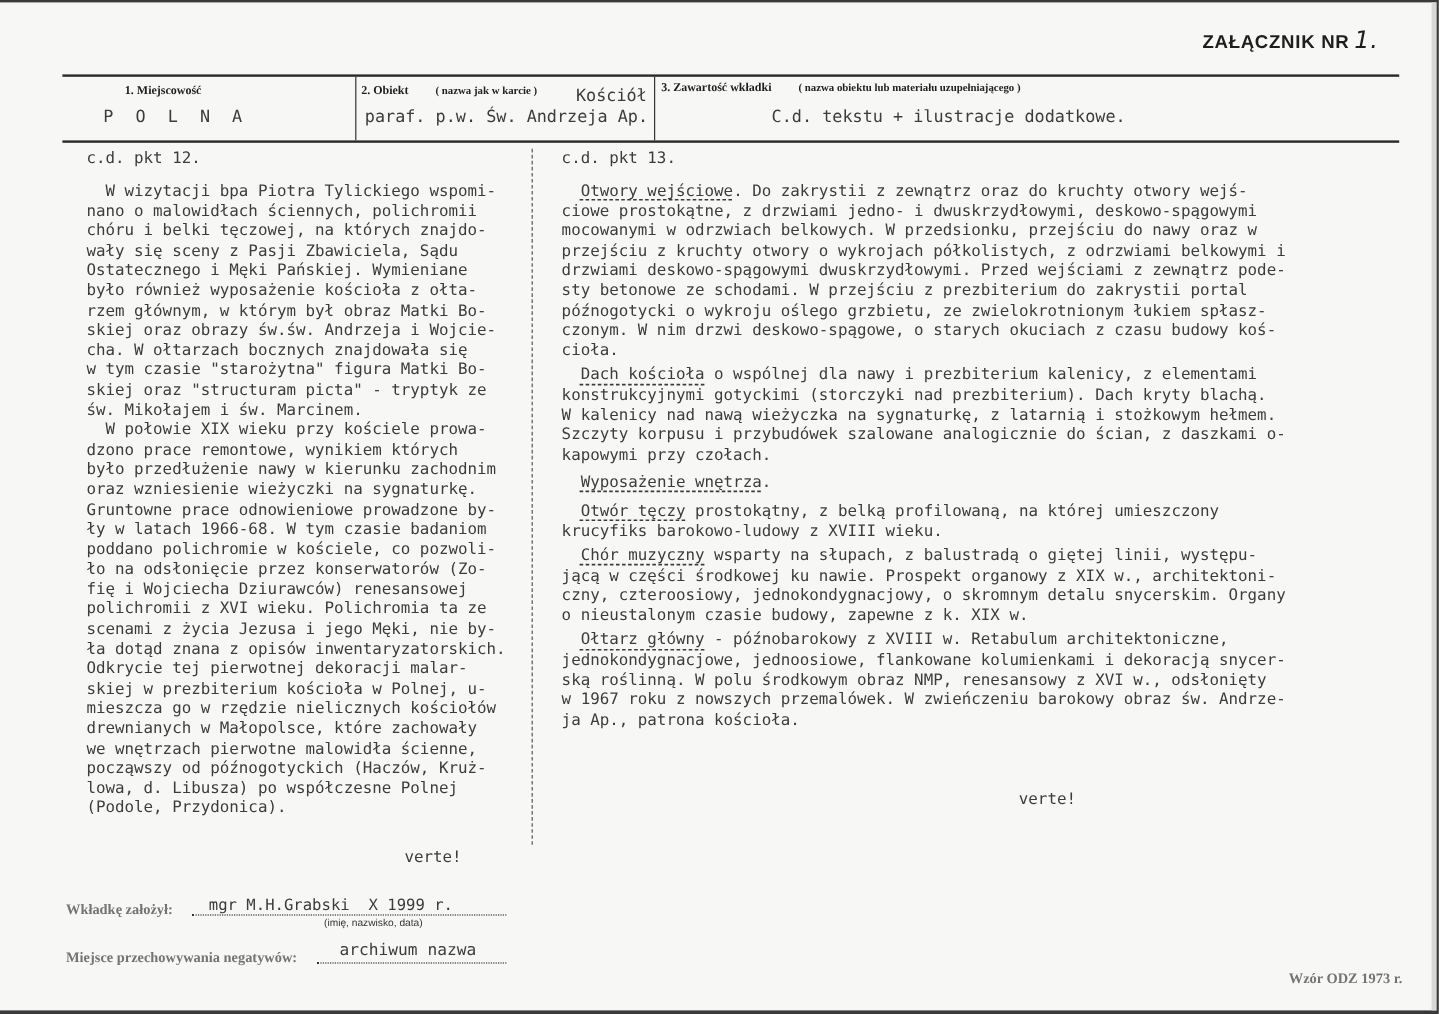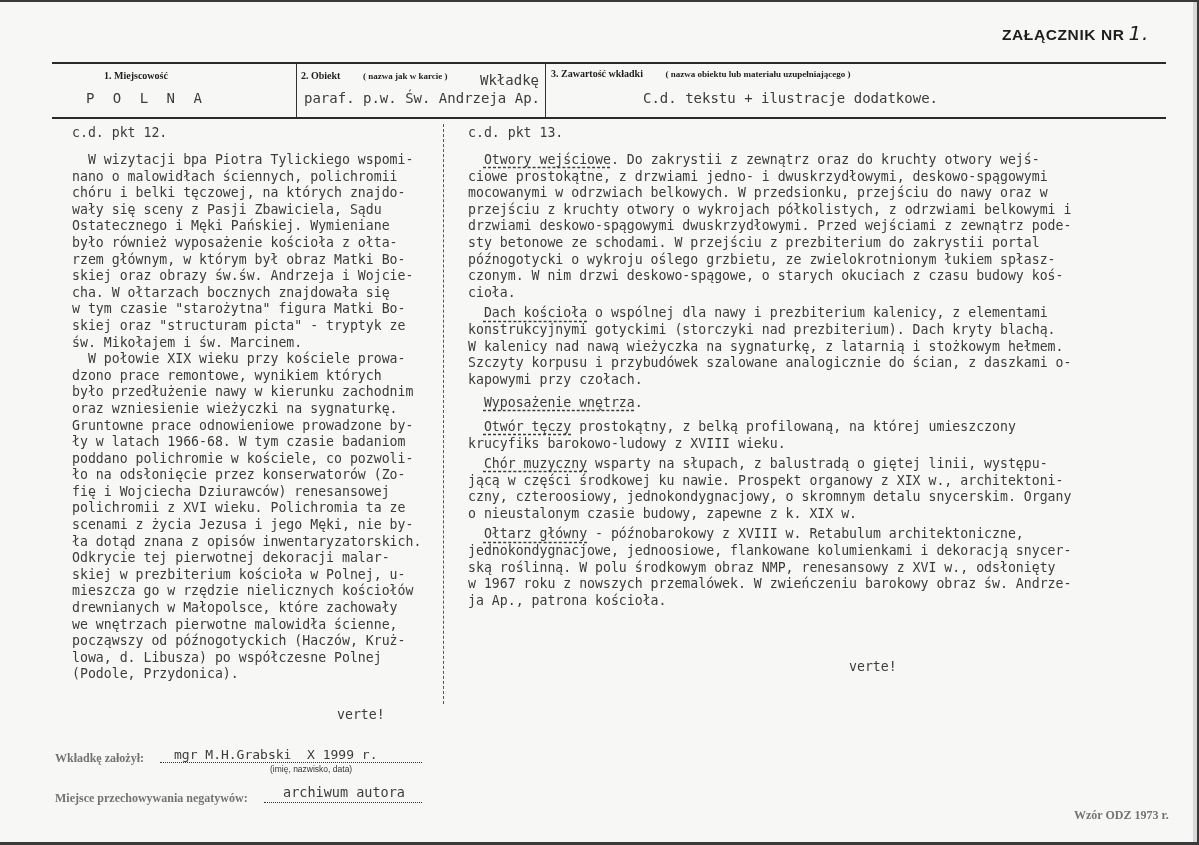--- a/index.html
+++ b/index.html
@@ -37,21 +37,21 @@
   <div class="vrule" style="left:296px; top:62px; height:53px;"></div>
   <div class="vrule" style="left:545px; top:62px; height:53px;"></div>
 
   <div class="hdrlabel serif" style="left:57px; top:68px;margin-left:47px;">1. Miejscowość</div>
   <div class="fieldval mono" style="left:86px; top:88px; letter-spacing:5px;">P O L N A</div>
 
   <div class="hdrlabel serif" style="left:301px; top:68px;">
     <span>2. Obiekt</span>
     <span class="small">( nazwa jak w karcie )</span>
   </div>
-  <div class="fieldval mono" style="left:480px; top:70px;">Wkładkę</div>
+  <div class="fieldval mono" style="left:480px; top:70px;">Kościół</div>
   <div class="fieldval mono" style="left:304px; top:88px;">paraf. p.w. Św. Andrzeja Ap.</div>
 
   <div class="hdrlabel serif" style="left:551px; top:66px;">
     <span>3. Zawartość wkładki</span>
     <span class="small">( nazwa obiektu lub materiału uzupełniającego )</span>
   </div>
   <div class="fieldval mono" style="left:643px; top:88px;">C.d. tekstu + ilustracje dodatkowe.</div>
 
   <div class="dash"></div>
 
@@ -63,16 +63,16 @@
   <div class="col mono" id="rightBody" style="left:468px; top:150px;"><div><div>  <span class="ul">Otwory wejściowe</span>. Do zakrystii z zewnątrz oraz do kruchty otwory wejś-</div><div>ciowe prostokątne, z drzwiami jedno- i dwuskrzydłowymi, deskowo-spągowymi</div><div>mocowanymi w odrzwiach belkowych. W przedsionku, przejściu do nawy oraz w</div><div>przejściu z kruchty otwory o wykrojach półkolistych, z odrzwiami belkowymi i</div><div>drzwiami deskowo-spągowymi dwuskrzydłowymi. Przed wejściami z zewnątrz pode-</div><div>sty betonowe ze schodami. W przejściu z prezbiterium do zakrystii portal</div><div>późnogotycki o wykroju oślego grzbietu, ze zwielokrotnionym łukiem spłasz-</div><div>czonym. W nim drzwi deskowo-spągowe, o starych okuciach z czasu budowy koś-</div><div>cioła.</div></div><div style="margin-top: 4px;"><div>  <span class="ul">Dach kościoła</span> o wspólnej dla nawy i prezbiterium kalenicy, z elementami</div><div>konstrukcyjnymi gotyckimi (storczyki nad prezbiterium). Dach kryty blachą.</div><div>W kalenicy nad nawą wieżyczka na sygnaturkę, z latarnią i stożkowym hełmem.</div><div>Szczyty korpusu i przybudówek szalowane analogicznie do ścian, z daszkami o-</div><div>kapowymi przy czołach.</div></div><div style="margin-top: 7px;"><div>  <span class="ul">Wyposażenie wnętrza</span>.</div></div><div style="margin-top: 7px;"><div>  <span class="ul">Otwór tęczy</span> prostokątny, z belką profilowaną, na której umieszczony</div><div>krucyfiks barokowo-ludowy z XVIII wieku.</div></div><div style="margin-top: 4px;"><div>  <span class="ul">Chór muzyczny</span> wsparty na słupach, z balustradą o giętej linii, występu-</div><div>jącą w części środkowej ku nawie. Prospekt organowy z XIX w., architektoni-</div><div>czny, czteroosiowy, jednokondygnacjowy, o skromnym detalu snycerskim. Organy</div><div>o nieustalonym czasie budowy, zapewne z k. XIX w.</div></div><div style="margin-top: 4px;"><div>  <span class="ul">Ołtarz główny</span> - późnobarokowy z XVIII w. Retabulum architektoniczne,</div><div>jednokondygnacjowe, jednoosiowe, flankowane kolumienkami i dekoracją snycer-</div><div>ską roślinną. W polu środkowym obraz NMP, renesansowy z XVI w., odsłonięty</div><div>w 1967 roku z nowszych przemalówek. W zwieńczeniu barokowy obraz św. Andrze-</div><div>ja Ap., patrona kościoła.</div></div></div>
   <div class="col mono" style="left:849px; top:657px;">verte!</div>
 
   <div class="foot serif" style="left:55px; top:749px;">Wkładkę założył:</div>
   <div class="dots" style="left:160px; top:746px; width:262px; height:14px;"></div>
   <div class="col mono" style="left:174px; top:745px; font-size:13px;">mgr M.H.Grabski  X 1999 r.</div>
   <div class="note sans" style="left:270px; top:762px;">(imię, nazwisko, data)</div>
 
   <div class="foot serif" style="left:55px; top:789px;">Miejsce przechowywania negatywów:</div>
   <div class="dots" style="left:264px; top:786px; width:158px; height:14px;"></div>
-  <div class="col mono" style="left:283px; top:782px; font-size:13.5px;">archiwum autora</div>
+  <div class="col mono" style="left:283px; top:782px; font-size:13.5px;">archiwum nazwa</div>
 
   <div class="foot serif" style="left:1074px; top:806px;">Wzór ODZ 1973 r.</div>
 </div>
 
 </body></html>

